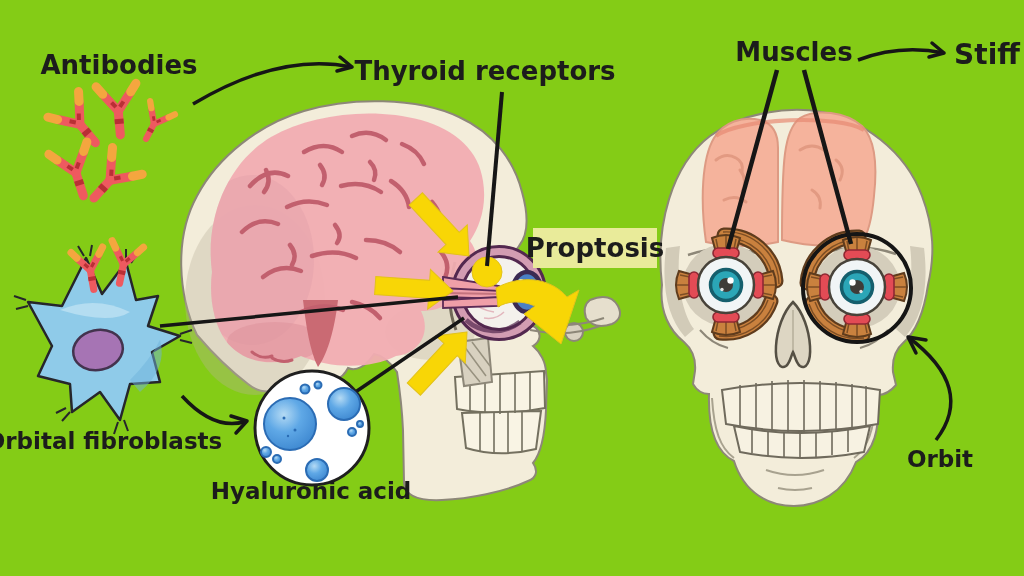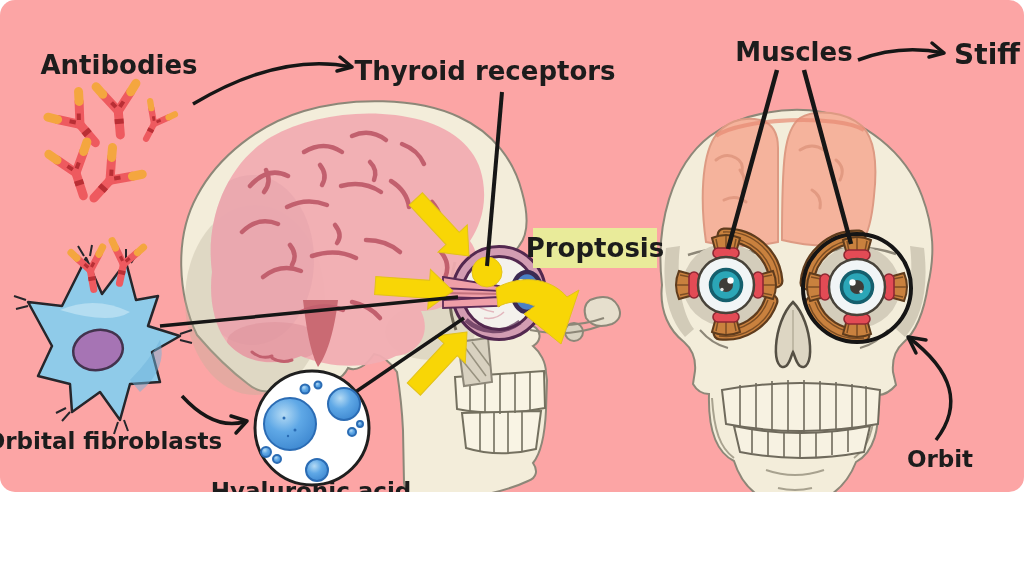--- a/index.html
+++ b/index.html
@@ -1,16 +1,16 @@
 <!DOCTYPE html>
 <html><head>
 <meta charset="utf-8">
 <style>
   html,body{margin:0;padding:0;background:#ffffff;}
-  .stage{width:1024px;height:492px;position:relative;background:#fca5a5;overflow:hidden;border-radius:15px;}
+  .stage{width:1024px;height:576px;position:relative;background:#84cc16;overflow:hidden;}
   svg{display:block;}
   text{font-family:"DejaVu Sans","Liberation Sans",sans-serif;font-weight:700;fill:#1c1c1c;}
   .lbl-lg{font-size:26px;}
   .lbl-xl{font-size:28px;}
   .lbl-md{font-size:23px;}
 </style>
 </head>
 <body>
 
 <div class="stage">

